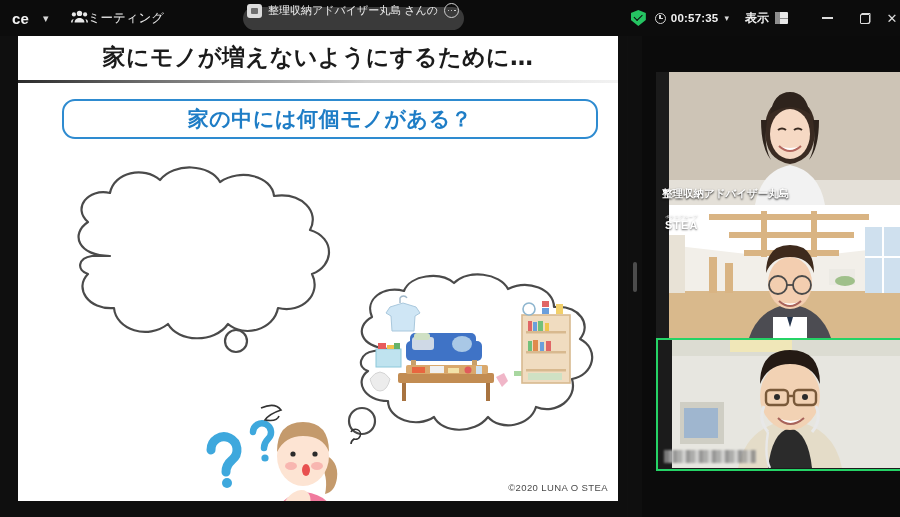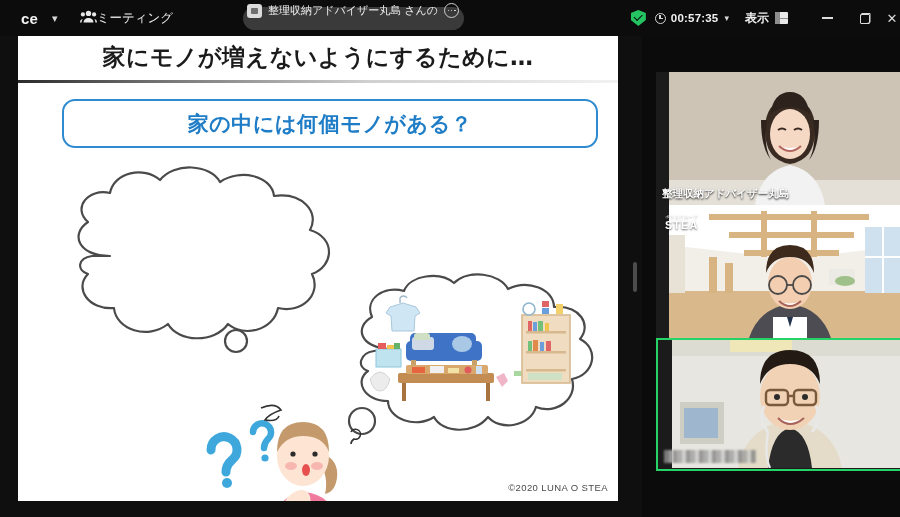--- a/index.html
+++ b/index.html
@@ -9,21 +9,21 @@
     font-family: "Liberation Sans", "DejaVu Sans", sans-serif;
     overflow: hidden;
   }
   #app { position: relative; width: 900px; height: 517px; background: #101010; }
 
   
   #topbar {
     position: absolute; left: 0; top: 0; width: 900px; height: 36px;
     background: #0c0c0c; display: flex; align-items: center;
   }
-  .tb-left { display: flex; align-items: center; height: 36px; padding-left: 17px; }
+  .tb-left { display: flex; align-items: center; height: 36px; padding-left: 8px; }
   .tb-acct {
     color: #f2f2f2; font-size: 15px; font-weight: 700; letter-spacing: .2px;
     padding: 0 4px;
   }
   .tb-chev { color: #d8d8d8; font-size: 11px; padding: 0 14px 0 10px; }
   .tb-meeting { display: flex; align-items: center; padding: 0 8px; }
   .tb-meeting .lbl { color: #eaeaea; font-size: 12.5px; }
   .tb-center {
     position: absolute; left: 243px; top: 7px; height: 23px;
     display: flex; align-items: center; gap: 6px;
@@ -93,21 +93,21 @@
   .slide-title {
     position: absolute; left: 0; top: 6px; width: 600px; text-align: center;
     font-size: 23px; font-weight: 700; color: #1b1b1b; letter-spacing: .5px;
     font-family: "DejaVu Sans", "Liberation Sans", sans-serif;
   }
   .title-rule {
     position: absolute; left: 0; top: 44px; width: 600px; height: 3px;
     background: linear-gradient(to right, #2b2b2b 0%, #6f6f6f 22%, #cfcfcf 58%, #f2f2f2 100%);
   }
   .q-box {
-    position: absolute; left: 44px; top: 63px; width: 536px; height: 49px;
+    position: absolute; left: 44px; top: 63px; width: 536px; height: 40px;
     border: 2.4px solid #2e8bd0; border-radius: 13px;
     display: flex; align-items: center; justify-content: center;
   }
   .q-box span {
     color: #1e7dc6; font-size: 21px; font-weight: 700; letter-spacing: .6px;
     font-family: "DejaVu Sans", "Liberation Sans", sans-serif;
   }
   .copyright {
     position: absolute; right: 10px; bottom: 8px; font-size: 9.5px; color: #4a4a4a;
     letter-spacing: .4px;

